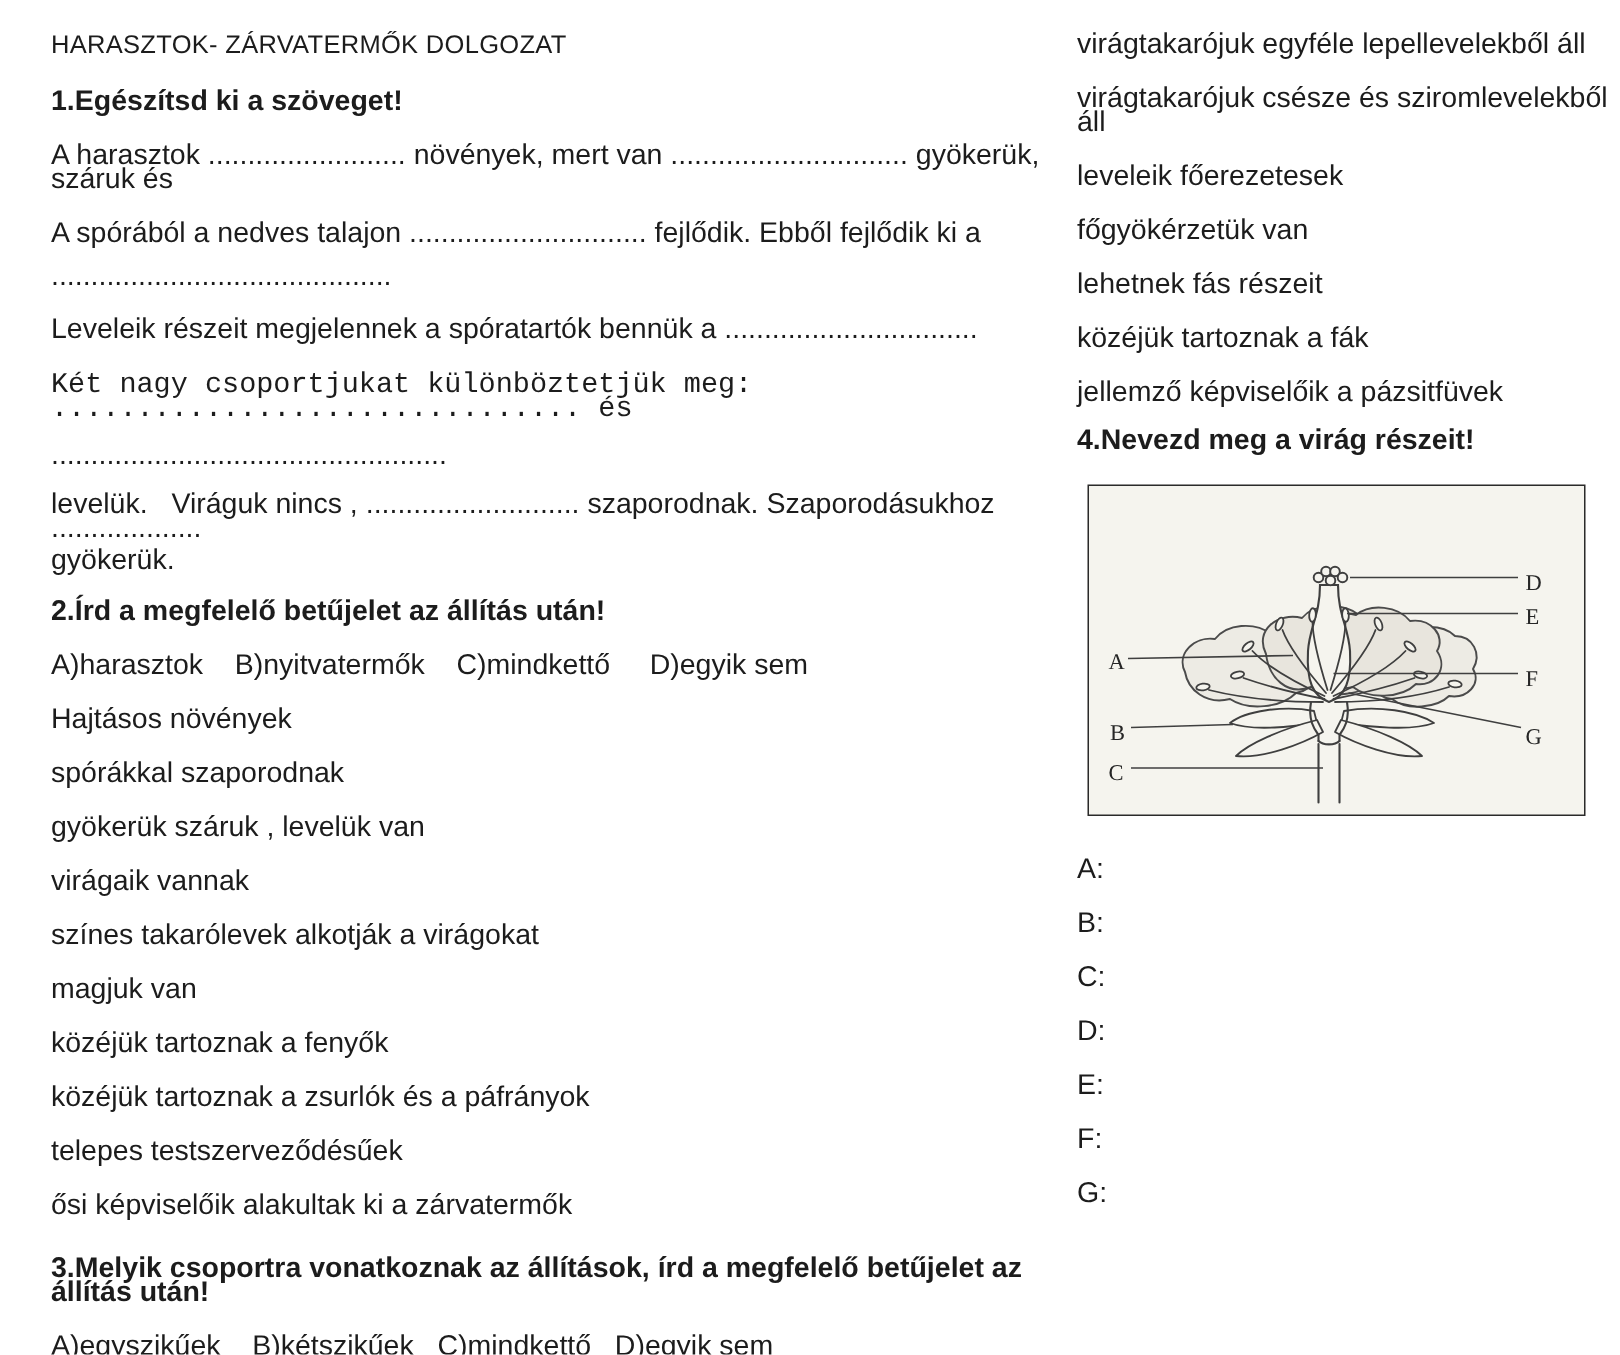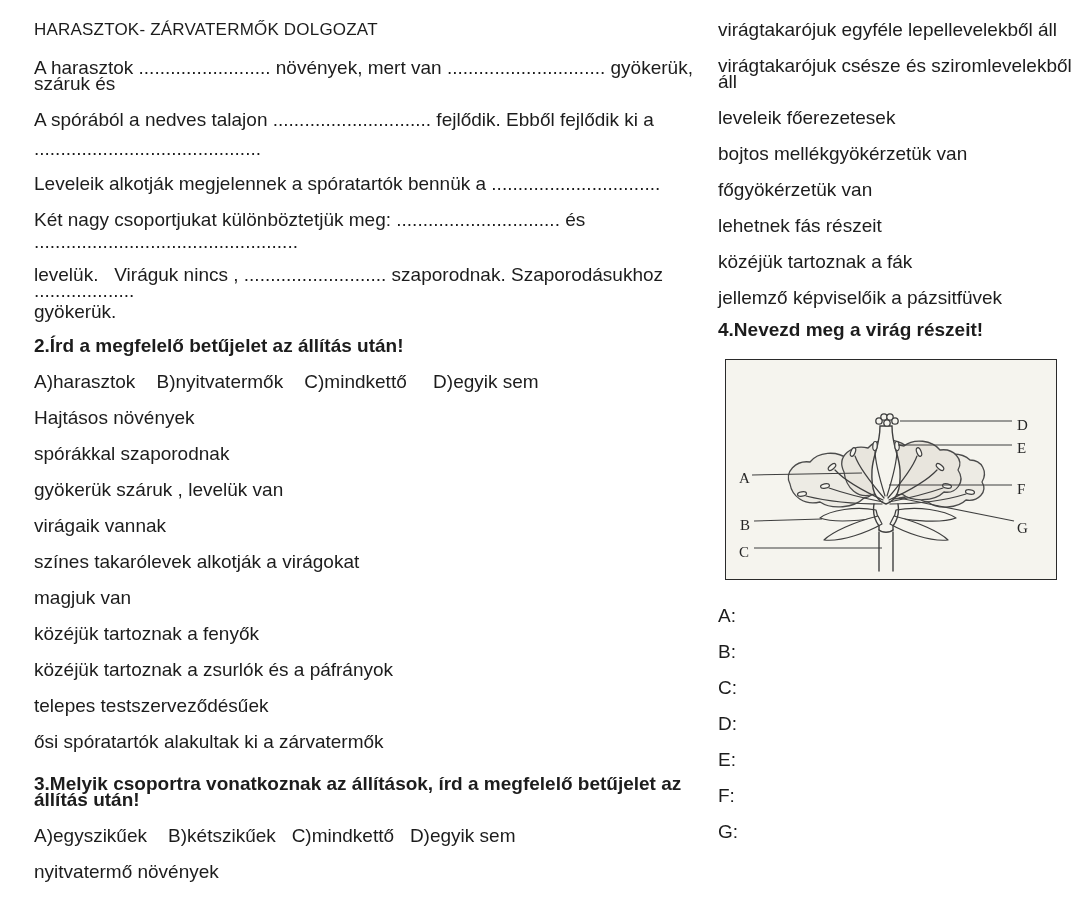--- a/index.html
+++ b/index.html
@@ -7,21 +7,21 @@
     width:1080px;height:903px;overflow:hidden;position:relative;
     background:#ffffff;color:#1c1c1c;
     font-family:"Liberation Sans",sans-serif;
   }
   .col{position:absolute;top:22px;}
   .col-left{left:34px;width:668px;}
   .col-right{left:718px;width:356px;}
   .row{font-size:19px;line-height:16px;margin-bottom:20px;white-space:pre-wrap;}
   .bold{font-weight:700;}
   .title{font-size:17px;letter-spacing:.2px;margin-bottom:22px;}
-  .mb5{margin-bottom:5px;}  .mb6{margin-bottom:6px;}
+  .mb5{margin-bottom:5px;}  .mb6{margin-bottom:16px;font-family:Liberation Mono, monospace;}
   .mb13{margin-bottom:13px;}.mb16{margin-bottom:16px;}
   .mb17{margin-bottom:17px;}.mb18{margin-bottom:18px;}
   .mb19{margin-bottom:19px;}.mb21{margin-bottom:21px;}
   .mb26{margin-bottom:26px;}
   .figure-box{
     box-sizing:border-box;width:332px;height:221px;margin-left:7px;margin-bottom:28px;
     border:1.6px solid #2a2a2a;background:#f5f4ee;position:relative;
   }
   .figure-box svg{position:absolute;left:0;top:0;}
   .fig-letter{
@@ -33,52 +33,52 @@
   .ltr-F{left:291px;top:121px;} .ltr-G{left:291px;top:160px;}
 </style>
 </head>
 <body>
 
 <div class="page">
 
   <div class="col col-left">
     <div class="row title">HARASZTOK- ZÁRVATERMŐK DOLGOZAT</div>
 
+    <div class="row bold">1.Egészítsd ki a szöveget!</div>
     <div class="row">A harasztok ......................... növények, mert van .............................. gyökerük, száruk és</div>
     <div class="row mb13">A spórából a nedves talajon .............................. fejlődik. Ebből fejlődik ki a</div>
     <div class="row mb19">...........................................</div>
-    <div class="row">Leveleik alkotják megjelennek a spóratartók bennük a ................................</div>
+    <div class="row">Leveleik részeit megjelennek a spóratartók bennük a ................................</div>
     <div class="row mb6">Két nagy csoportjukat különböztetjük meg: ............................... és</div>
     <div class="row mb17">..................................................</div>
     <div class="row mb5">levelük.   Viráguk nincs , ........................... szaporodnak. Szaporodásukhoz ...................</div>
     <div class="row mb18">gyökerük.</div>
 
     <div class="row bold">2.Írd a megfelelő betűjelet az állítás után!</div>
     <div class="row">A)harasztok    B)nyitvatermők    C)mindkettő     D)egyik sem</div>
     <div class="row">Hajtásos növények</div>
     <div class="row">spórákkal szaporodnak</div>
     <div class="row">gyökerük száruk , levelük van</div>
     <div class="row">virágaik vannak</div>
     <div class="row">színes takarólevek alkotják a virágokat</div>
     <div class="row">magjuk van</div>
     <div class="row">közéjük tartoznak a fenyők</div>
     <div class="row">közéjük tartoznak a zsurlók és a páfrányok</div>
     <div class="row">telepes testszerveződésűek</div>
-    <div class="row mb26">ősi spóratartók alakultak ki a zárvatermők</div>
+    <div class="row mb26">ősi képviselőik alakultak ki a zárvatermők</div>
 
     <div class="row bold">3.Melyik csoportra vonatkoznak az állítások, írd a megfelelő betűjelet az állítás után!</div>
     <div class="row">A)egyszikűek    B)kétszikűek   C)mindkettő   D)egyik sem</div>
     <div class="row">nyitvatermő növények</div>
   </div>
 
   <div class="col col-right">
     <div class="row">virágtakarójuk egyféle lepellevelekből áll</div>
     <div class="row">virágtakarójuk csésze és sziromlevelekből áll</div>
     <div class="row">leveleik főerezetesek</div>
-    <div class="row">bojtos mellékgyökérzetük van</div>
     <div class="row">főgyökérzetük van</div>
     <div class="row">lehetnek fás részeit</div>
     <div class="row">közéjük tartoznak a fák</div>
     <div class="row mb16">jellemző képviselőik a pázsitfüvek</div>
 
     <div class="row bold mb21">4.Nevezd meg a virág részeit!</div>
 
     <div class="figure-box">
       <svg width="329" height="218" viewBox="0 0 329 218">
         <g fill="#edebe4" stroke="#4b4b4b" stroke-width="1.3" stroke-linejoin="round">

